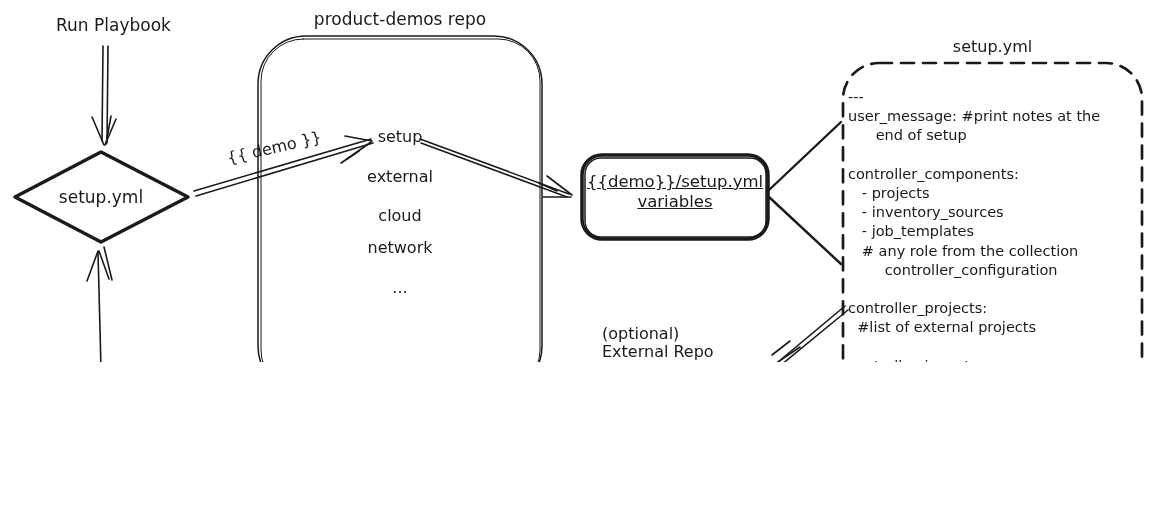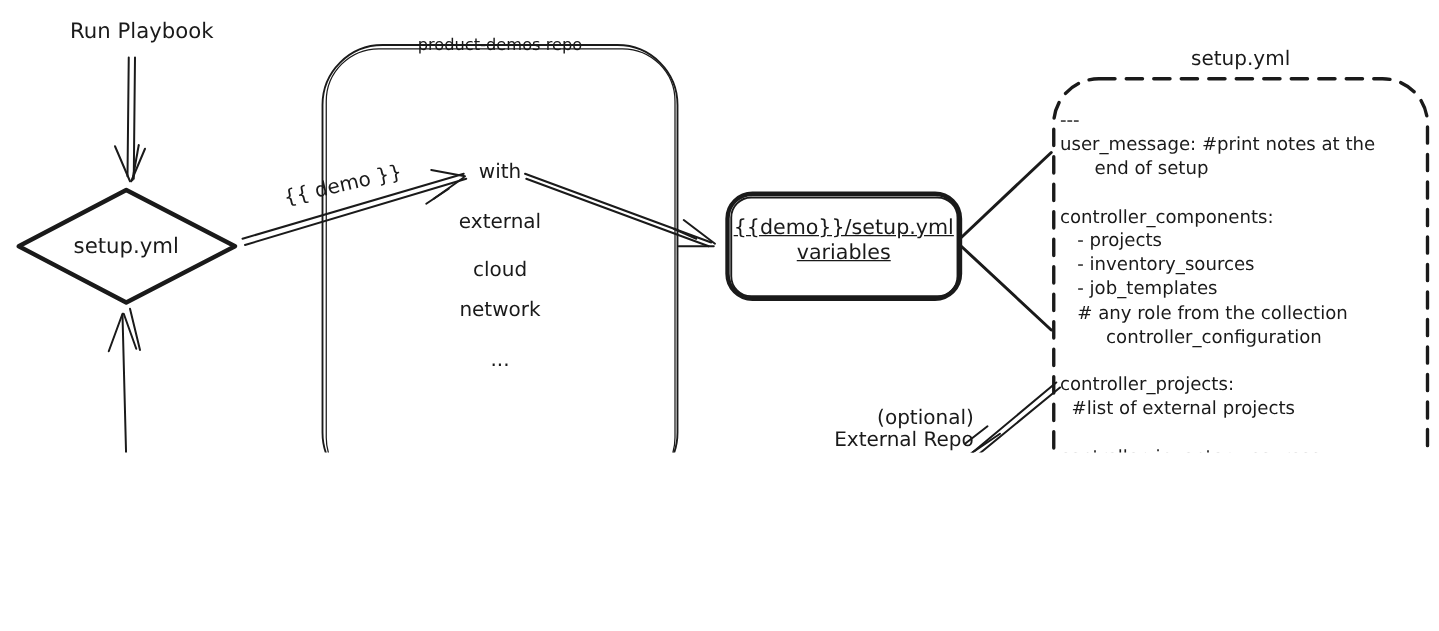--- a/index.html
+++ b/index.html
@@ -12,29 +12,29 @@
   .w-thin { stroke-width:1.5; }
   .w-arrow { stroke-width:1.6; }
   .w-mid { stroke-width:2.4; }
   .w-bold { stroke-width:3.5; }
   .dashline { stroke-width:2.7; stroke-dasharray:13 9; }
   .t { position:absolute; color:var(--ink); white-space:pre-line; }
   #run-playbook-label { left:56px; top:15px; font-size:17px; }
   #with-variable-label { left:28px; top:372px; width:150px; text-align:center; font-size:16px; line-height:19px; }
   #diamond-label { left:31px; top:187px; width:140px; text-align:center; font-size:17px; }
   #demo-arrow-label { left:226px; top:138px; font-size:16px; transform:rotate(-13deg); }
-  #repo-title { left:258px; top:9px; width:284px; text-align:center; font-size:13px;margin-top:20px; }
+  #repo-title { left:258px; top:9px; width:284px; text-align:center; font-size:17px; }
   .repo-item { left:330px; width:140px; text-align:center; font-size:16px; }
   #repo-item-linux { top:127px; } #repo-item-windows { top:167px; }
   #repo-item-cloud { top:206px; } #repo-item-network { top:238px; }
   #repo-item-more { top:278px; }
   #variables-label { left:582px; top:172px; width:186px; text-align:center; font-size:16.5px; line-height:20px;text-decoration:underline; }
   #setup-title { left:843px; top:37px; width:299px; text-align:center; font-size:16px; }
   #yaml-content { left:848px; top:88px; font-size:14.5px; line-height:19.2px; white-space:pre; }
-  #external-title { left:602px; top:325px; width:177px; text-align:right; font-size:16px; line-height:18px; }
+  #external-title { left:602px; top:325px; width:177px; text-align:left; font-size:16px; line-height:18px; }
   #external-content { left:609px; top:396px; font-size:16px; line-height:22.5px; white-space:pre; }
 </style>
 </head>
 <body>
 
 <div class="canvas">
 
   <svg class="layer" viewBox="0 0 1151 505">
 
     <polygon class="s w-bold" points="15,197 101,152 188,197 101,242"></polygon>
@@ -113,21 +113,21 @@
 
   <div class="t" id="with-variable-label">with variable
 "demo"</div>
 
   <div class="t" id="diamond-label">setup.yml</div>
 
   <div class="t" id="demo-arrow-label">{{ demo }}</div>
 
   <div class="t" id="repo-title">product-demos repo</div>
 
-  <div class="t repo-item" id="repo-item-linux">with</div>
+  <div class="t repo-item" id="repo-item-linux">setup</div>
   <div class="t repo-item" id="repo-item-windows">external</div>
   <div class="t repo-item" id="repo-item-cloud">cloud</div>
   <div class="t repo-item" id="repo-item-network">network</div>
   <div class="t repo-item" id="repo-item-more">...</div>
 
   <div class="t" id="variables-label">{{demo}}/setup.yml
 variables</div>
 
   <div class="t" id="setup-title">setup.yml</div>
 

